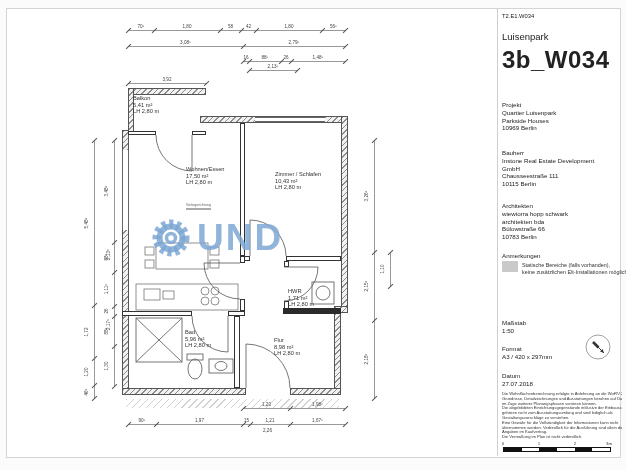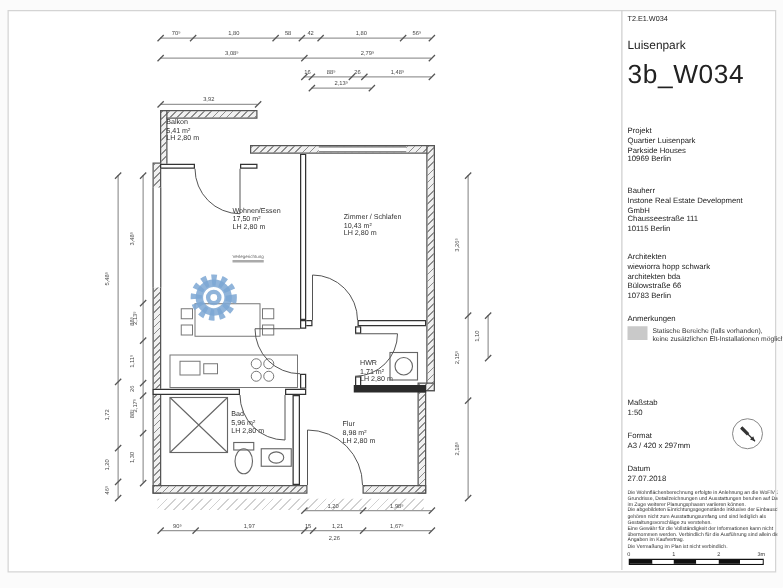--- a/index.html
+++ b/index.html
@@ -32,21 +32,21 @@
   .floor-note{position:absolute;font-size:3.6px;color:#666;border-bottom:2px double #aaa;padding-bottom:1px;}
   
   #watermark{position:absolute;left:148px;top:211px;height:54px;display:flex;align-items:center;gap:3px;
     font-weight:bold;font-size:37px;letter-spacing:2px;color:rgba(124,167,212,.85);pointer-events:none;z-index:30;}
   
   #divider{position:absolute;left:497px;top:8px;width:1px;height:448px;background:#cfcfcf;}
   .tb{position:absolute;left:502px;color:#222;font-size:6.2px;line-height:7.8px;width:120px;}
   .tb .tline{white-space:nowrap;}
   #plan-code{top:13px;font-size:5.8px;}
   #doc-type{top:33px;font-size:9.5px;}
-  #unit-id{top:56px;font-size:21px;font-weight:normal;letter-spacing:.5px;}
+  #unit-id{top:56px;font-size:24px;font-weight:bold;letter-spacing:.5px;}
   #blk-project{top:101px;} #blk-client{top:149px;} #blk-arch{top:202px;}
   #blk-notes{top:252px;}
   #notes-swatch{position:absolute;left:0;top:9px;width:16px;height:11px;}
   #blk-notes .notes-lines{margin-left:20px;margin-top:2px;font-size:5.4px;line-height:7px;color:#333;}
   #blk-scale{top:319px;} #blk-format{top:345px;} #blk-date{top:372px;}
   #north{position:absolute;left:584px;top:333px;width:28px;height:28px;}
   #disclaimer{position:absolute;left:502px;top:392px;width:120px;font-size:4.1px;line-height:4.8px;color:#333;overflow:hidden;}
   #disclaimer .tline{white-space:nowrap;}
   #scalebar{position:absolute;left:503px;top:441px;width:108px;height:12px;}
   #scalebar .sb-labels{position:relative;height:5px;font-size:4.4px;color:#333;}
@@ -288,20 +288,21 @@
       </div>
     <div class="floor-note" id="floor-note" style="left: 186px; top: 203px;">Verlegerichtung</div>
   </div>
 
   <div id="watermark">
     <svg width="46" height="46" viewBox="0 0 46 46">
       <circle cx="23" cy="23" r="14" fill="none" stroke="rgba(124,167,212,.85)" stroke-width="9" stroke-dasharray="3.8 3.3"></circle>
       <circle cx="23" cy="23" r="11.5" fill="none" stroke="rgba(124,167,212,.85)" stroke-width="6"></circle>
       <circle cx="23" cy="23" r="4.5" fill="none" stroke="rgba(124,167,212,.85)" stroke-width="3.5"></circle>
     </svg>
+    <span>UND</span>
   </div>
 
   <div id="divider"></div>
 
   <div class="tb" id="plan-code">T2.E1.W034</div>
   <div class="tb" id="doc-type">Luisenpark</div>
   <div class="tb" id="unit-id">3b_W034</div>
 
   <div class="tb" id="blk-project">
     <div class="tline">Projekt</div>

